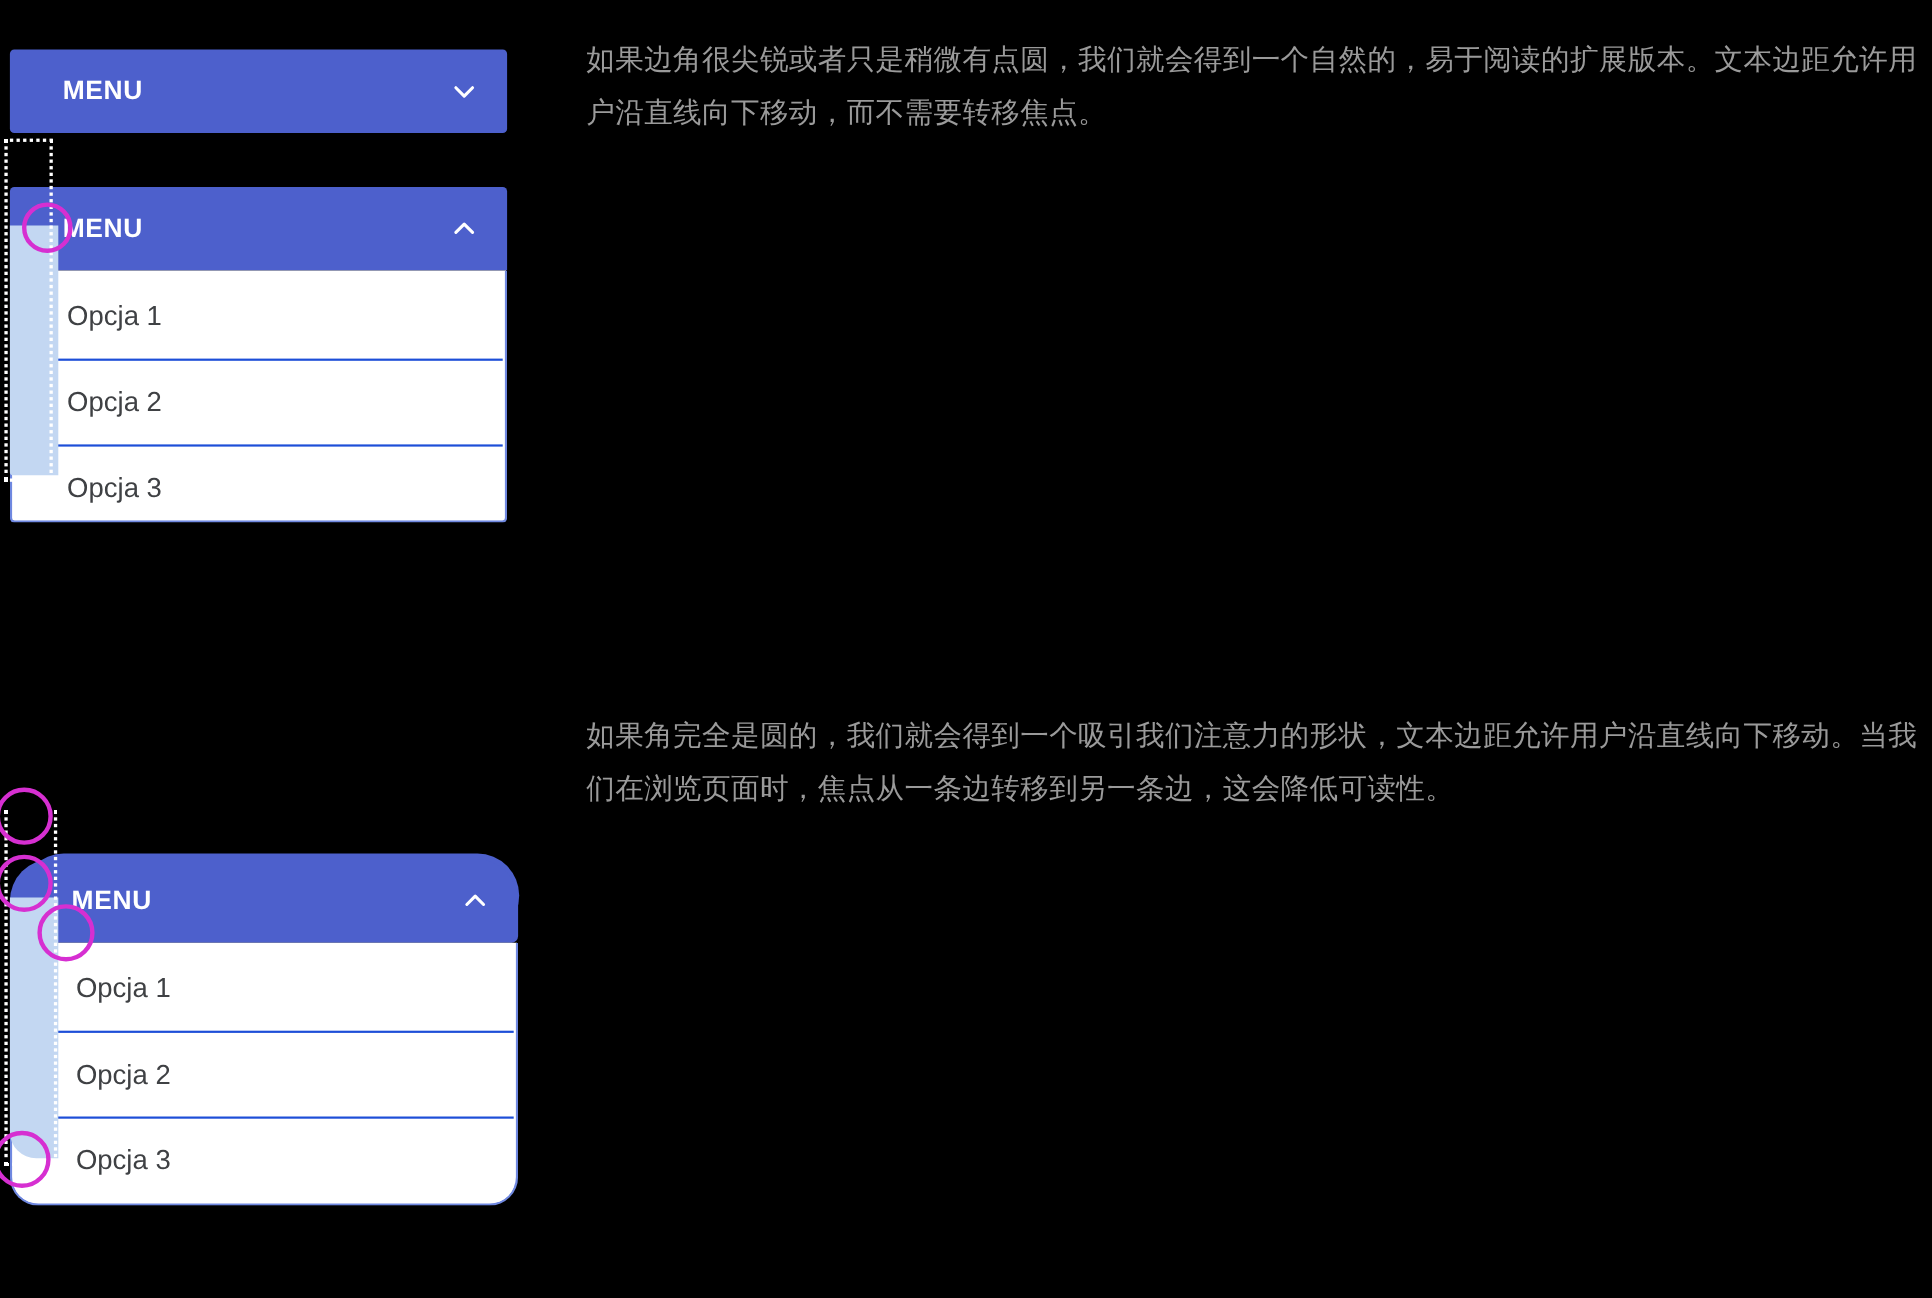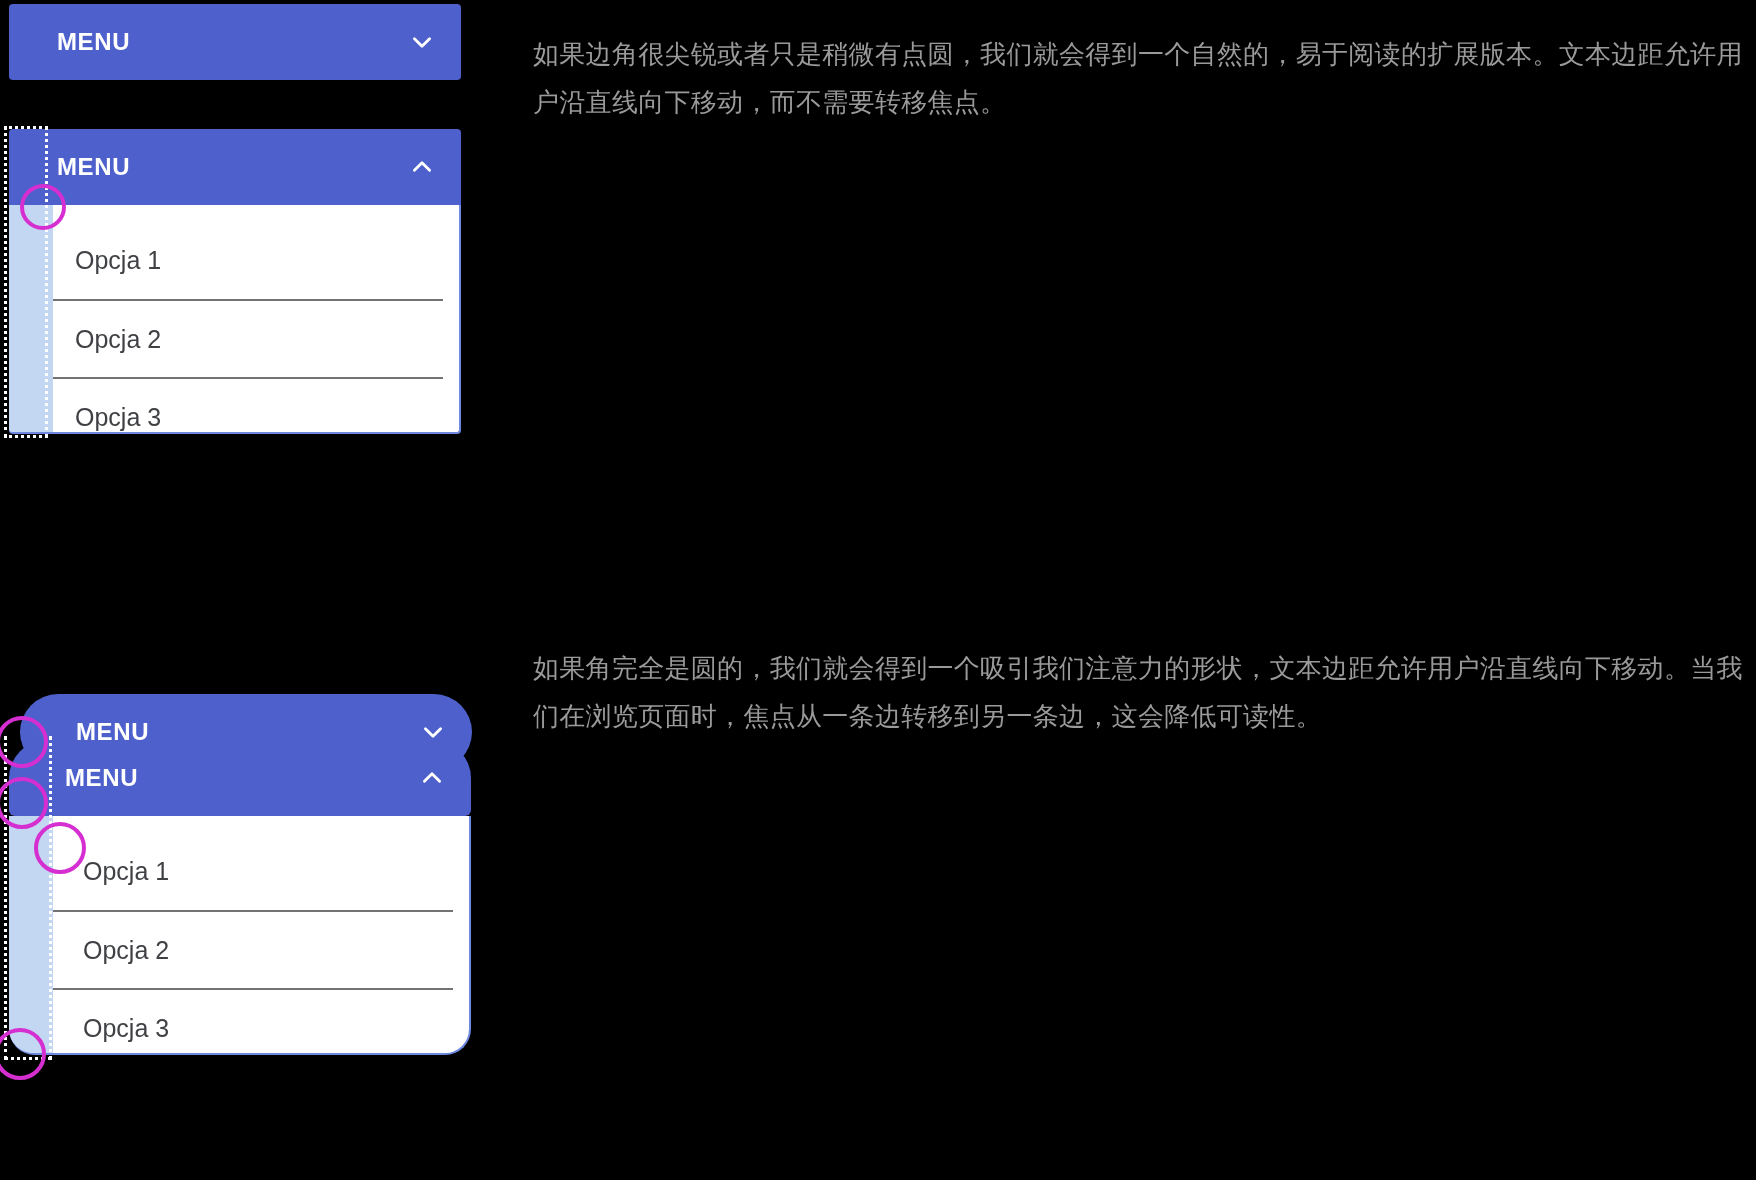--- a/index.html
+++ b/index.html
@@ -25,46 +25,47 @@
     background: #4d60cc;
     color: #ffffff;
     display: flex;
     align-items: center;
     justify-content: space-between;
     box-sizing: border-box;
     padding: 0 26px 0 48px;
     font-weight: bold;
     letter-spacing: 0.6px;
     font-size: 24px;
+    margin-top: 41px;
   }
   .menu-header .label { line-height: 1; }
 
   .chev {
     width: 26px;
     height: 26px;
     display: block;
   }
   .chev svg { display: block; width: 26px; height: 26px; }
 
   .menu-card {
     position: relative;
     background: #ffffff;
     box-sizing: border-box;
   }
-  .menu-list { list-style: none; margin: 16px; padding: 0; }
+  .menu-list { list-style: none; margin: 2px; padding: 0; }
   .menu-list li {
     box-sizing: border-box;
     height: 78px;
     display: flex;
     align-items: center;
     padding-left: 48px;
     font-size: 25px;
     color: #3f4144;
     background: #ffffff;
-    border-top: 2px solid #737373;
+    border-top: 2px solid #1d4ed8;
   }
   .menu-list li:first-child { border-top: none; }
 
   
   .gutter {
     position: absolute;
     left: 0;
     width: 44px;
     background: #c3d7f2;
   }

